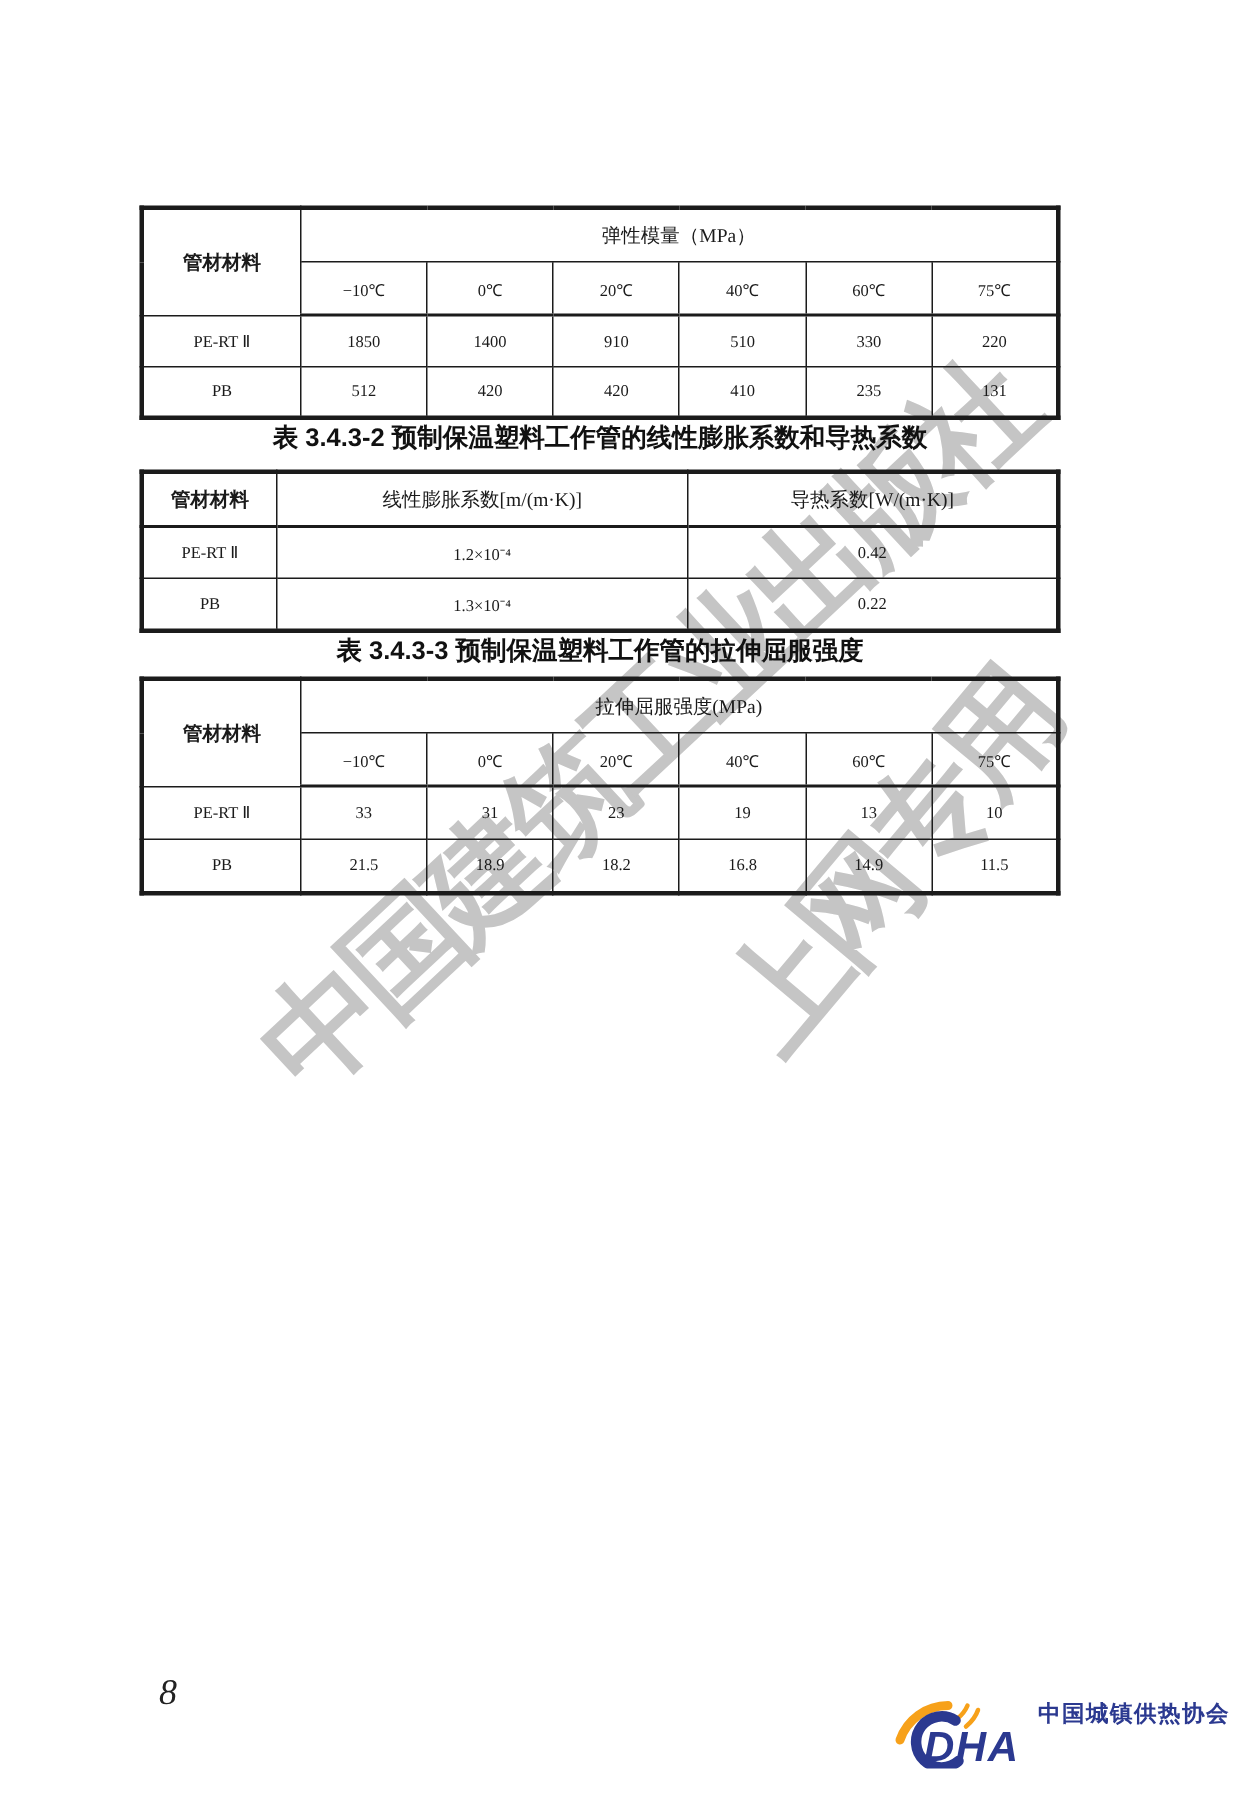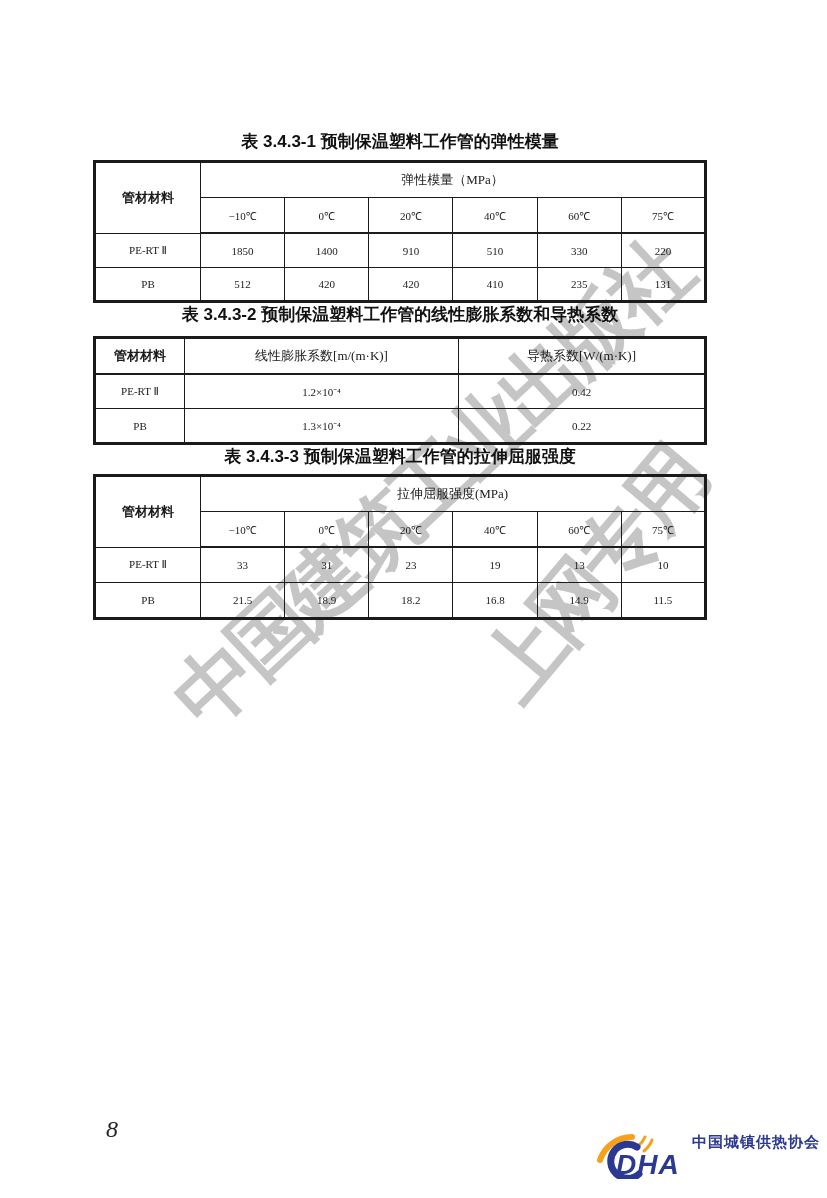--- a/index.html
+++ b/index.html
@@ -112,21 +112,20 @@
 </head>
 <body>
 
 <div class="page">
 
   <div class="wm" id="wm-publisher">中国建筑工业出版社</div>
   <div class="wm" id="wm-online">上网专用</div>
 
   <div class="content">
 
-    <div class="tbl-title" id="title-1">表 3.4.3-1  预制保温塑料工作管的弹性模量</div>
     <table class="doc" id="table-1">
       <tbody>
         <tr class="h34">
           <td class="corner cn" rowspan="2">管材材料</td>
           <td class="cn" colspan="6">弹性模量（MPa）</td>
         </tr>
         <tr class="h34 temps">
           <td>−10℃</td>
           <td>0℃</td>
           <td>20℃</td>

